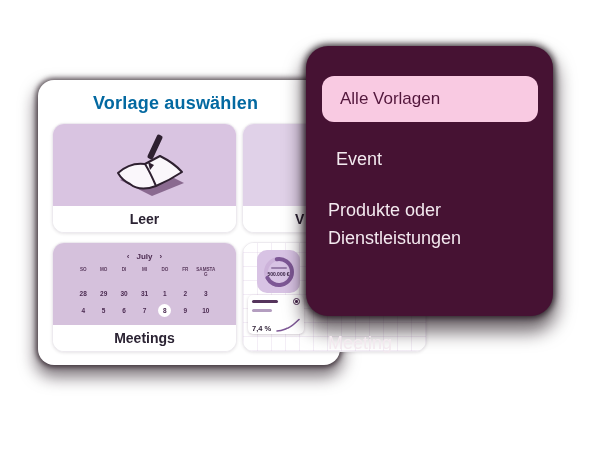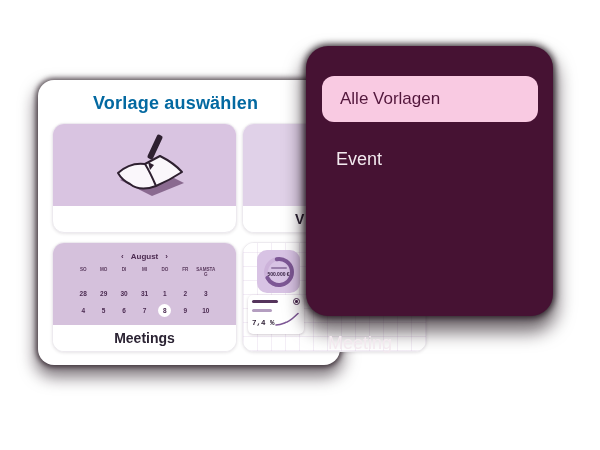--- a/index.html
+++ b/index.html
@@ -73,22 +73,22 @@
     background:#ffffff; border-radius:5px; box-shadow:0 1px 3px rgba(70,40,70,.25);
     padding:3px 4px; }
   .mini-head { display:flex; align-items:center; justify-content:space-between; }
   .mini-title-bar { width:26px; height:3px; background:#55345c; border-radius:2px; }
   .mini-badge { width:7px; height:7px; border-radius:50%; border:1px solid #4a2a50;
     display:flex; align-items:center; justify-content:center; }
   .mini-badge::after { content:""; width:2.5px; height:2.5px; border-radius:50%;
     background:#4a2a50; }
   .mini-sub-bar { width:20px; height:2.5px; background:#b49ec0; border-radius:2px;
     margin-top:4px; }
-  .mini-stat-row { display:flex; align-items:flex-end; 
-    margin-top:0;font-family:Liberation Mono, monospace; }
+  .mini-stat-row { display:flex; align-items:flex-end; justify-content:space-between;
+    margin-top:6px; }
   .mini-stat { font-size:7.5px; font-weight:800; color:#2c1d33; }
 
   
   .menu-panel { position:absolute; left:306px; top:46px; width:247px; height:270px;
     background:#461233; border-radius:22px; z-index:3;
     box-shadow:0 0 6px 2px rgba(18,5,14,.75), 0 12px 18px 4px rgba(18,5,14,.6); }
   .menu-pill { position:absolute; left:16px; top:30px; width:216px; height:46px;
     background:#f9cae2; border-radius:12px; display:flex; align-items:center;
     padding-left:18px; font-size:17px; font-weight:500; color:#53173c; cursor:pointer; }
   .menu-item { position:absolute; left:22px; width:205px; font-size:18px;
@@ -109,39 +109,40 @@
     <div class="tile tile-blank">
       <div class="tile-art">
         <svg width="110" height="70" viewBox="0 0 110 70">
           <polygon points="30,50 62,37 94,53 62,66" fill="#8a6a90"></polygon>
           <path d="M28,43 Q40,32 55,34 L70,26 Q84,33 92,42 Q80,50 66,56 Q50,62 40,54 Q32,50 28,43 Z" fill="#faf7fb" stroke="#2e2030" stroke-width="2" stroke-linejoin="round"></path>
           <path d="M55,34 Q60,42 66,56" fill="none" stroke="#2e2030" stroke-width="2"></path>
           <rect x="62" y="4" width="6" height="26" rx="2" fill="#2e2030" transform="rotate(25 65 17)"></rect>
           <polygon points="58,32 64,35 60,40" fill="#2e2030"></polygon>
         </svg>
       </div>
+      <div class="tile-label">Leer</div>
     </div>
 
     <div class="tile tile-partial">
       <div class="tile-art">
         <div class="geo">
           <div class="q1"></div>
             <div class="q2"></div>
             <div class="q3"></div>
             <div class="q4"></div>
         </div>
       </div>
       <div class="tile-label">V</div>
     </div>
 
     <div class="tile tile-meetings">
       <div class="tile-art">
         <div class="cal-head">
           <span class="cal-chevron">‹</span>
-          <span>August</span>
+          <span>July</span>
           <span class="cal-chevron">›</span>
         </div>
         <div class="cal-grid wk">
           <div class="cal-cell">SO</div>
           <div class="cal-cell">MO</div>
           <div class="cal-cell">DI</div>
           <div class="cal-cell">MI</div>
           <div class="cal-cell">DO</div>
           <div class="cal-cell">FR</div>
           <div class="cal-cell">SAMSTAG</div>
@@ -208,18 +209,21 @@
     </div>
   </div>
 
   <div class="menu-panel">
     <div class="menu-pill">
       <span>Alle Vorlagen</span>
     </div>
     <div class="menu-item mi-event">
       <span>Event</span>
     </div>
+    <div class="menu-item mi-produkte">
+      <span>Produkte oder Dienstleistungen</span>
+    </div>
     <div class="menu-item mi-meeting">
       <span>Meeting</span>
     </div>
   </div>
 
 </div>
 
 </body></html>

